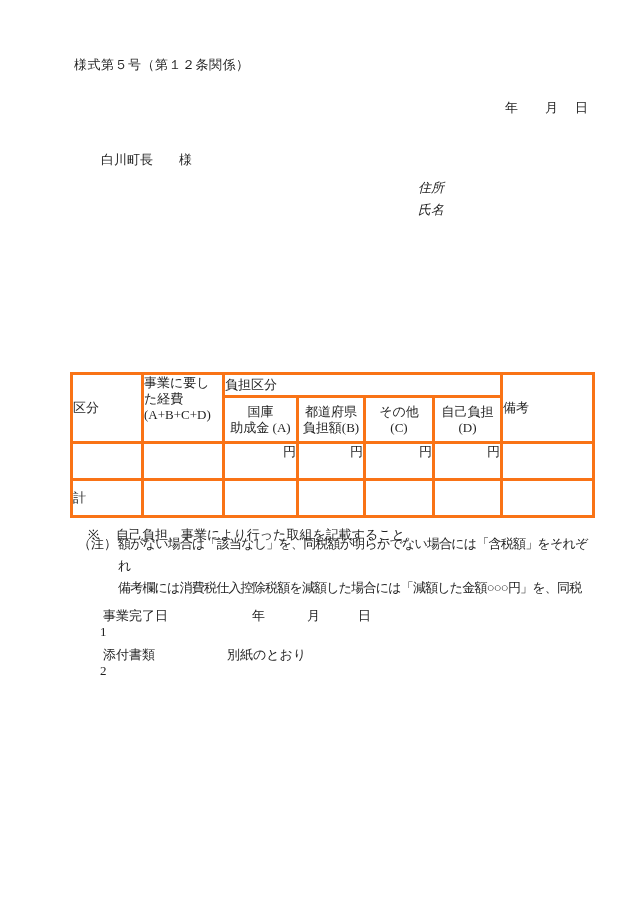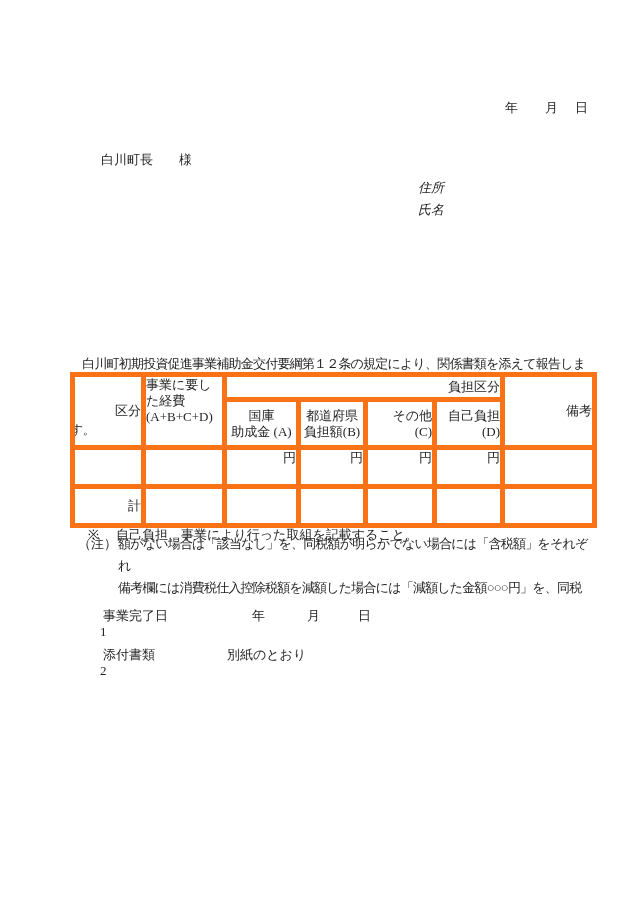--- a/index.html
+++ b/index.html
@@ -15,63 +15,60 @@
   .abs { position:absolute; line-height:16px; white-space:pre; }
   .tight { letter-spacing:-0.8px; }
   .doc-title { text-align:center; }
 
   table.expense {
     position:absolute; left:70px; top:372px;
     width:522px;
     border-collapse:collapse; table-layout:fixed;
   }
   table.expense td {
-    border:5px solid #f97316;
+    border:3px solid #f97316;
     padding:0;
     font-size:13px;
     line-height:16px;
     overflow:hidden;
   }
   tr.r1 td { height:20px; }
   tr.r2 td { height:43px; }
   tr.r3 td { height:34px; }
   tr.r4 td { height:34px; }
-  td.cmid  { text-align:right; vertical-align:middle; }
+  td.cmid  { text-align:left; vertical-align:middle; }
   td.expcell { vertical-align:top; text-align:left; padding:3px 2px 0 6px; line-height:21px; }
   td.subL { vertical-align:middle; text-align:center; padding-left:5px; line-height:21px; }
-  td.subC { vertical-align:middle; text-align:right; line-height:21px; }
+  td.subC { vertical-align:middle; text-align:center; line-height:21px; }
   td.yen  { vertical-align:top; text-align:right; padding:4px 6px 0 0; }
   .noteblock { position:absolute; line-height:22px; }
   .noteblock .marker { position:absolute; left:0; top:0; }
   .noteblock .ntext { margin-left:40px; }
 </style>
 </head>
 <body>
 
 <div class="page">
 
+  <div class="abs" style="left:74px; top:57px; letter-spacing:0.5px;">様式第５号（第１２条関係）</div>
 
   <div class="abs" style="left:505px; top:100px;">年</div>
   <div class="abs" style="left:545px; top:100px;">月</div>
   <div class="abs" style="left:575px; top:100px;">日</div>
 
   <div class="abs" style="left:88px; top:136px;">
     <span>白川町長</span><span style="margin-left:26px;">様</span>
   </div>
 
   <div class="abs" style="left:418px; top:177px; line-height:22px; white-space:normal;font-style:italic;">
     <div>住所</div>
     <div>氏名</div>
   </div>
 
 
-  <div class="abs tight" style="left:70px; top:309px; width:545px; line-height:22px;">
-    <div>　白川町初期投資促進事業補助金交付要綱第１２条の規定により、関係書類を添えて報告しま</div>
-    <div>す。</div>
-  </div>
 
   <table class="expense">
     <colgroup>
       <col style="width:71px">
         <col style="width:81px">
         <col style="width:74px">
       <col style="width:67px">
         <col style="width:69px">
         <col style="width:68px">
       <col style="width:92px">

